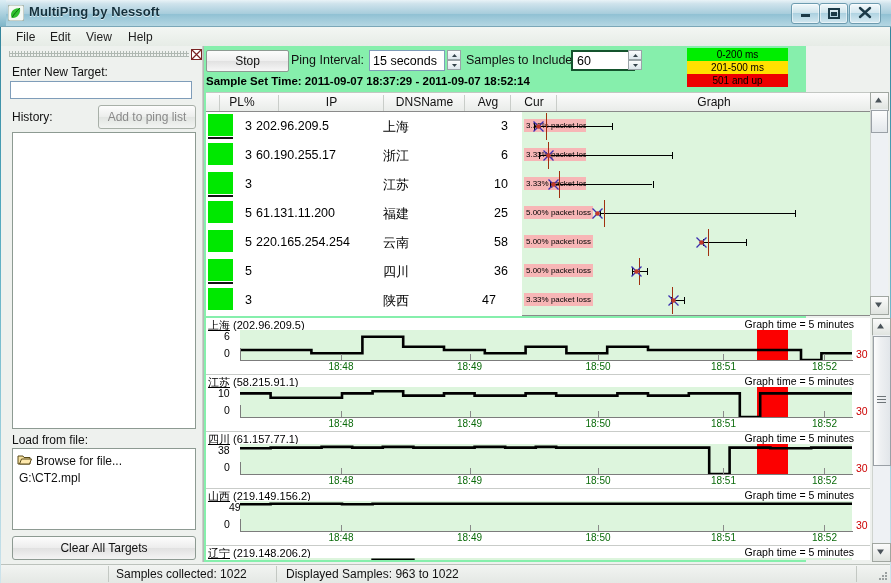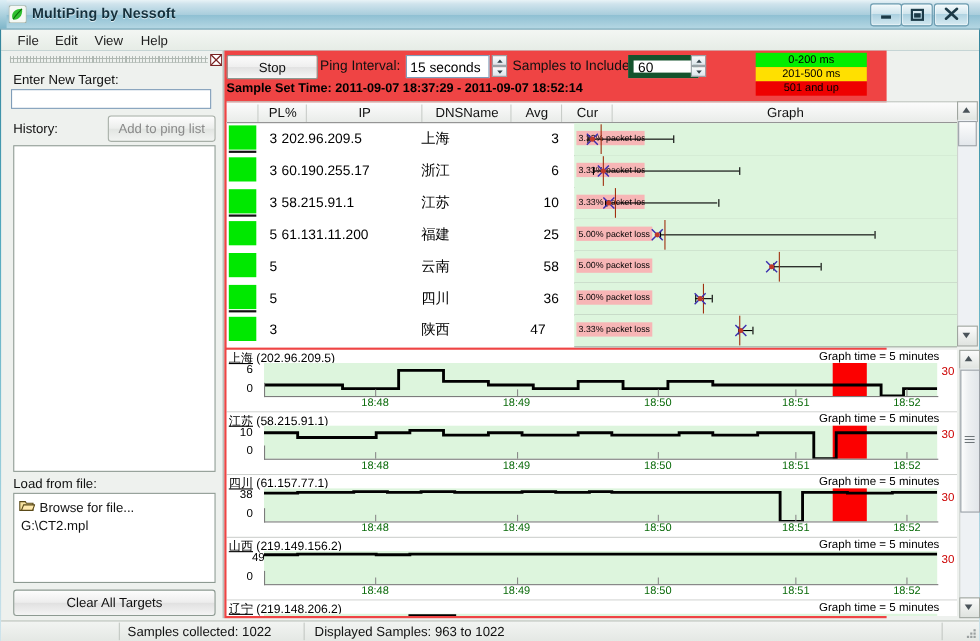--- a/index.html
+++ b/index.html
@@ -63,37 +63,37 @@
   .file-row{position:absolute;left:4px;font-size:12px;color:#111;display:flex;align-items:center;gap:4px;}
   #clear-btn{position:absolute;left:7px;top:488px;width:182px;height:22px;
     border:1px solid #8d9a92;border-radius:3px;font-size:12px;color:#111;
     background:linear-gradient(180deg,#fdfdfd 0%,#ededed 48%,#e1e1e1 52%,#f4f4f4 100%);
     display:flex;align-items:center;justify-content:center;}
 
   #vsep{position:absolute;left:201px;top:0px;width:2px;height:516px;
     background:linear-gradient(90deg,#d7dad7,#a8aea8);}
 
   
-  #right{position:absolute;left:203px;top:0px;width:602px;height:516px;background:#ef4444;}
+  #right{position:absolute;left:203px;top:0px;width:602px;height:516px;background:#86efac;}
 
   #stop-btn{position:absolute;left:2px;top:4px;width:81px;height:20px;
     border:1px solid #8d9a92;border-radius:2px;font-size:12px;color:#111;
     background:linear-gradient(180deg,#fcfcfc 0%,#efefef 48%,#e2e2e2 52%,#f6f6f6 100%);
     display:flex;align-items:center;justify-content:center;}
   #ping-interval-label{left:87px;top:7px;font-size:12.5px;}
   #ping-interval-value{position:absolute;left:165px;top:4px;width:76px;height:21px;
     border:1px solid #7f9db9;background:#fff;font-size:12.5px;padding-left:3px;
     display:flex;align-items:center;box-sizing:border-box;}
   .spin{position:absolute;width:14px;height:21px;}
   .spin .up,.spin .dn{width:14px;height:10px;border:1px solid #9aa3a8;box-sizing:border-box;
     background:linear-gradient(180deg,#fafcfd,#dce6ec);display:flex;align-items:center;justify-content:center;}
   #spin1{left:243px;top:4px;}
   #samples-label{left:262px;top:7px;font-size:12.5px;}
   #samples-value{position:absolute;left:367px;top:4px;width:64px;height:21px;
-    border:5px solid #14532d;background:#fff;font-size:12.5px;padding-left:4px;
+    border:2px solid #14532d;background:#fff;font-size:12.5px;padding-left:4px;
     display:flex;align-items:center;box-sizing:border-box;}
   #spin2{left:424px;top:4px;}
 
   #sample-set-time{left:2px;top:29px;font-size:11.5px;font-weight:bold;color:#000;}
 
   
   #legend{position:absolute;left:483px;top:2px;width:101px;height:40px;}
   .legend-row{width:101px;height:13px;font-size:10px;text-align:center;line-height:13px;}
   #lg0{background:#00ee00;color:#000;}
   #lg1{background:#ffe000;color:#000;}
@@ -132,21 +132,21 @@
 
   
   #graphs{position:absolute;left:2px;top:272px;width:664px;height:242px;background:#fff;overflow:hidden;}
   .gpanel{position:absolute;left:0;width:664px;height:56px;background:#fff;}
   .gtitle{position:absolute;left:2px;top:0px;font-size:11px;color:#000;}
   .gtitle .cnname{font-family:"DejaVu Sans", sans-serif;text-decoration:underline;}
   .gtime{position:absolute;right:16px;top:0px;font-size:10.5px;color:#000;}
   .gplot{position:absolute;left:34px;top:12px;width:612px;height:30px;background:#ddf5dd;}
   .gmax{position:absolute;left:6px;top:12px;font-size:10.5px;color:#000;}
   .gmin{position:absolute;left:18px;top:29px;font-size:10.5px;color:#000;}
-  .gright{position:absolute;left:650px;top:14px;font-size:10.5px;color:#cc0000;}
+  .gright{position:absolute;left:650px;top:30px;font-size:10.5px;color:#cc0000;}
   .gaxis{position:absolute;left:34px;top:42px;width:613px;height:1px;background:#7c7c7c;}
   .gaxis-l{position:absolute;left:34px;top:30px;width:1px;height:13px;background:#7c7c7c;}
   .gtick{position:absolute;top:43px;font-size:10px;color:#0b6b0b;transform:translateX(-50%);}
   .gtickmark{position:absolute;top:36px;width:1px;height:6px;background:#8a8a8a;}
   .gredbar{position:absolute;top:0;width:30px;height:30px;background:#fc0000;}
   .gsep{position:absolute;left:0;width:664px;height:1px;background:#c9ccc9;}
 
   #gr-up{position:absolute;left:668px;top:272px;width:17px;height:17px;border:1px solid #a0a6a0;
     background:linear-gradient(180deg,#fbfbfb,#dfe3df);}
   #gr-dn{position:absolute;left:668px;top:497px;width:17px;height:17px;border:1px solid #a0a6a0;
@@ -281,21 +281,21 @@
       <span class="lbl" id="sample-set-time">Sample Set Time: 2011-09-07 18:37:29 - 2011-09-07 18:52:14</span>
 
       <div id="legend">
         <div class="legend-row" id="lg0">0-200 ms</div>
         <div class="legend-row" id="lg1">201-500 ms</div>
         <div class="legend-row" id="lg2">501 and up</div>
       </div>
 
       <div id="table-head">
         <div class="th" style="left:0px;width:28px;border-left:none"></div>
-        <div class="th" style="left:28px;width:44px">PL%</div>
+        <div class="th" style="left:13px;width:44px">PL%</div>
         <div class="th" style="left:72px;width:105px">IP</div>
         <div class="th" style="left:177px;width:81px">DNSName</div>
         <div class="th" style="left:258px;width:46px">Avg</div>
         <div class="th" style="left:304px;width:46px">Cur</div>
         <div class="th" style="left:350px;width:314px">Graph</div>
       </div>
 
       <div id="tbl-scroll-up">
         <svg width="15" height="15" viewBox="0 0 15 15">
             <path d="M7.5 4.5 L11 9.5 L4 9.5 Z" fill="#4a5359"></path>
@@ -353,21 +353,20 @@
               <span class="xmark" style="left: 20.1px;"><svg width="13" height="13" viewBox="0 0 13 13">
                   <path d="M1.5 1.5 L11.5 11.5 M11.5 1.5 L1.5 11.5" stroke="#3b2fb0" stroke-width="1.3"></path>
                   <circle cx="6.5" cy="6.5" r="2.3" fill="#c0392b"></circle>
                 </svg></span>
             </div>
           </div>
           <div class="trow" style="top: 59px;">
             <div class="greencell" style="background: rgb(0, 232, 0);"></div>
             <div class="sep-dark" style="top: 25px;"></div>
             <div class="cell" style="left: 28px; width: 18px;">3</div>
-            <div class="cell" style="left: 50px; width: 120px; text-align: left;">58.215.91.1</div>
             <div class="cell cn" style="left: 177px; width: 70px;">江苏</div>
             <div class="cell" style="left: 250px; width: 52px;">10</div>
             <div class="cell" style="left: 296px; width: 52px;">9</div>
             <div class="graphcell">
               <div class="plbadge" style="max-width: 58px;">3.33% packet loss</div>
               <div class="errline" style="left: 27.84px; width: 102.66px;"></div>
               <div class="errcap" style="left: 27.84px;"></div>
               <div class="errcap" style="left: 130.5px;"></div>
               <div class="avgmark" style="left: 36.54px;"></div>
               <span class="xmark" style="left: 25.32px;"><svg width="13" height="13" viewBox="0 0 13 13">
@@ -391,20 +390,21 @@
               <div class="avgmark" style="left: 81.78px;"></div>
               <span class="xmark" style="left: 68.82px;"><svg width="13" height="13" viewBox="0 0 13 13">
                   <path d="M1.5 1.5 L11.5 11.5 M11.5 1.5 L1.5 11.5" stroke="#3b2fb0" stroke-width="1.3"></path>
                   <circle cx="6.5" cy="6.5" r="2.3" fill="#c0392b"></circle>
                 </svg></span>
             </div>
           </div>
           <div class="trow" style="top: 117px;">
             <div class="greencell" style="background: rgb(0, 232, 0);"></div>
             <div class="cell" style="left: 28px; width: 18px;">5</div>
+            <div class="cell" style="left: 50px; width: 120px; text-align: left;">220.165.254.254</div>
             <div class="cell cn" style="left: 177px; width: 70px;">云南</div>
             <div class="cell" style="left: 250px; width: 52px;">58</div>
             <div class="cell" style="left: 296px; width: 52px;">57</div>
             <div class="graphcell">
               <div class="plbadge" style="max-width: 78px;">5.00% packet loss</div>
               <div class="errline" style="left: 180.96px; width: 43.5px;"></div>
               <div class="errcap" style="left: 180.96px;"></div>
               <div class="errcap" style="left: 224.46px;"></div>
               <div class="avgmark" style="left: 186.18px;"></div>
               <span class="xmark" style="left: 173.22px;"><svg width="13" height="13" viewBox="0 0 13 13">

